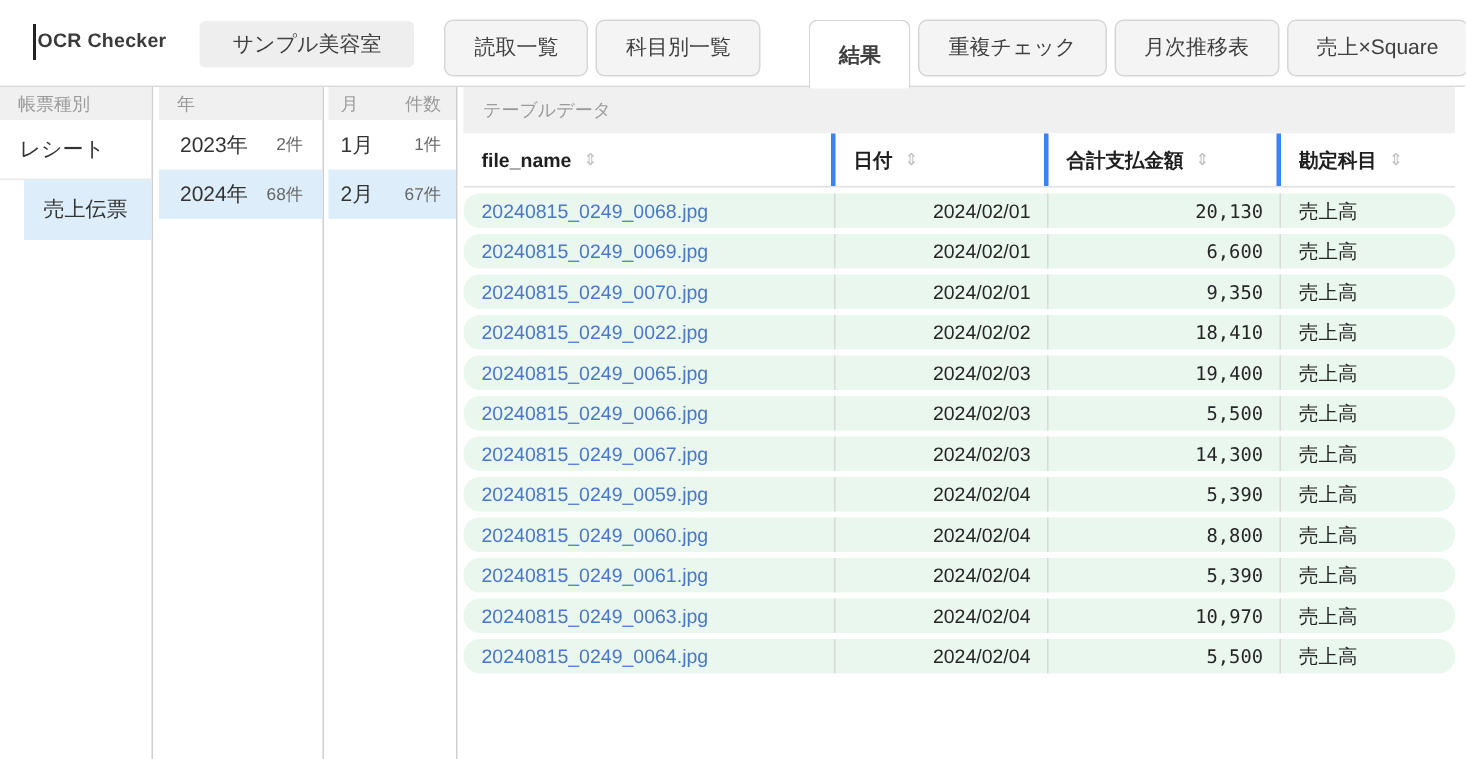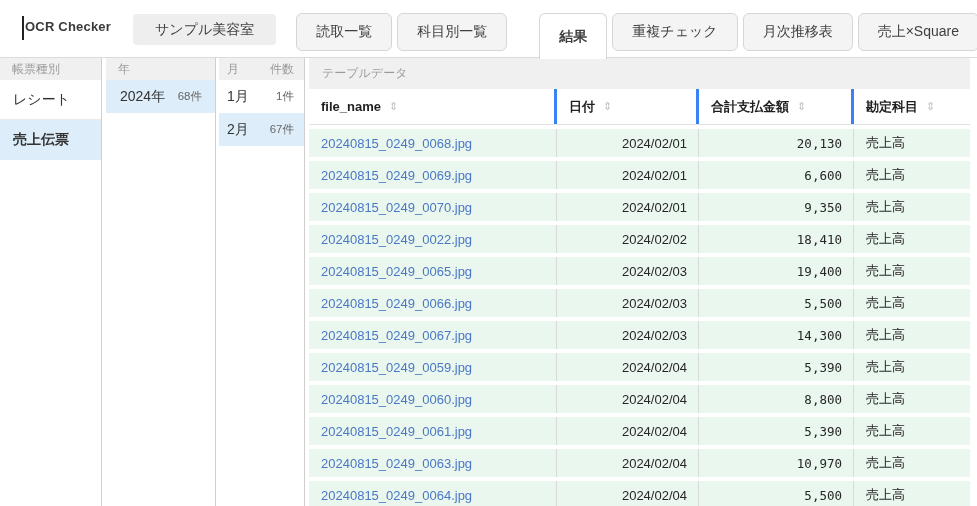--- a/index.html
+++ b/index.html
@@ -28,40 +28,40 @@
   .panel { flex:none; border-right:1px solid #cfcfcf; }
   .panel-doc   { width:102px; margin-right:4px; }
   .panel-year  { width:110px; margin-right:3px; }
   .panel-month { width:86px;  margin-right:4px; }
   .panel-header { height:22px; background:#f0f0f0; color:#9a9a9a; font-size:12px;
     display:flex; align-items:center; padding:0 12px; }
   .panel-month .panel-header { justify-content:space-between; padding:0 10px 0 8px; }
 
   .doc-item { height:40px; display:flex; align-items:center; padding:8px 13px;
     font-size:14px; color:#333; border-bottom:1px solid #eaeaea; cursor:pointer; }
-  .doc-item.is-active { background:#ddeefa; border-bottom:1px solid #ddeefa; font-weight:700; }
+  .doc-item.is-active { background:#ddeefa; border-bottom:1px solid #ddeefa; font-weight:400;margin-left:16px; }
 
   .cnt-item { height:33px; display:flex; align-items:center; justify-content:space-between;
     font-size:14px; color:#333; cursor:pointer; }
   .panel-year  .cnt-item { padding:0 13px 0 14px; }
   .panel-month .cnt-item { padding:0 10px 0 8px; }
   .cnt-item .cnt { font-size:11.5px; color:#666; }
   .cnt-item.is-active { background:#ddeefa; }
 
   
   .table-panel { flex:1; padding-right:7px; min-width:0; }
   .table-title { height:31px; background:#f0f0f0; color:#9a9a9a; font-size:12px;
     display:flex; align-items:center; padding:0 13px; }
   .tgrid { display:grid; grid-template-columns:248px 142px 155px 1fr; }
   .thead { height:36px; border-bottom:1px solid #e0e0e0; margin-bottom:4px; background:#fff; }
   .th { display:flex; align-items:center; font-size:13px; font-weight:700; color:#1f1f1f;
     padding:0 10px 0 12px; border-right:3px solid #3b82f6; cursor:pointer; }
   .th:last-child { border-right:none; }
   .sort-icon { color:#bfbfbf; font-size:11px; margin-left:8px; font-weight:400; }
-  .trow { height:28px; margin-bottom:4px; background:#e9f7ef; }
+  .trow { height:23px; margin-bottom:4px; background:#e9f7ef;border-radius:11px; }
   .td { display:flex; align-items:center; font-size:13px; color:#262626;
     padding:0 10px 0 12px; border-right:1px solid #d9d9d9; overflow:hidden; white-space:nowrap; }
   .td:last-child { border-right:none; }
   .td.num { justify-content:flex-end; padding-right:11px; }
   .td.mono { font-family:"DejaVu Sans Mono","Liberation Mono",monospace; font-size:12.5px; }
   .td.link { color:#4a77c6; cursor:pointer; }
 </style>
 </head>
 <body>
 
@@ -94,20 +94,24 @@
         <div class="doc-item">レシート</div>
 
         <div class="doc-item is-active">売上伝票</div>
       </div>
   </div>
 
   <div class="panel panel-year">
     <div class="panel-header">年</div>
     <div>
 
+        <div class="cnt-item">
+          <span>2023年</span>
+          <span class="cnt">2件</span>
+        </div>
 
         <div class="cnt-item is-active">
           <span>2024年</span>
           <span class="cnt">68件</span>
         </div>
       </div>
   </div>
 
   <div class="panel panel-month">
     <div class="panel-header">

